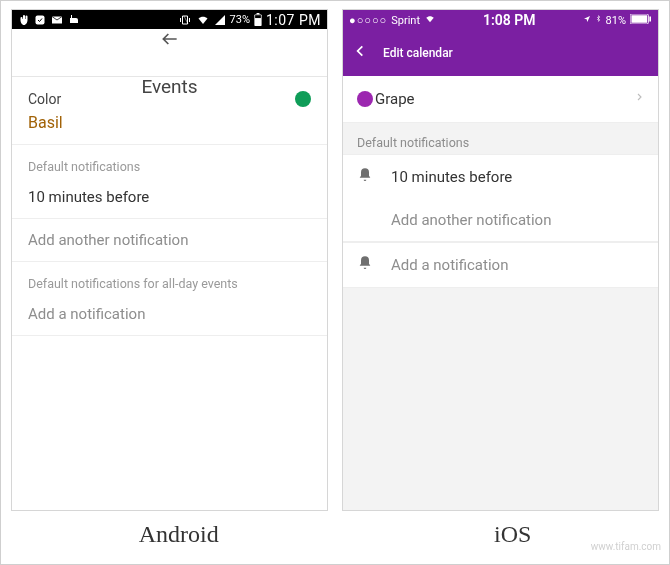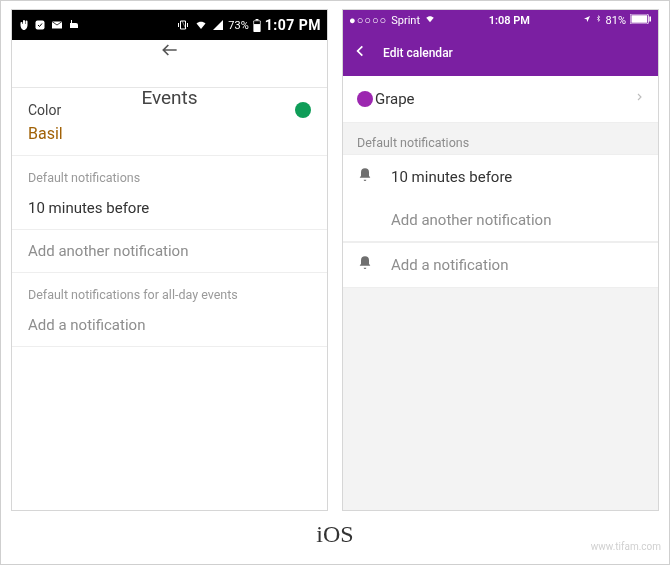--- a/index.html
+++ b/index.html
@@ -30,29 +30,29 @@
     display: flex;
     flex-direction: column;
     overflow: hidden;
     position: relative;
   }
 
   
   .and-status {
     background: #000;
     color: #fff;
-    height: 30px;
+    height: 19px;
     display: flex;
     align-items: center;
     padding: 0 6px;
     font-size: 11px;
     gap: 4px;
   }
   .and-status .spacer { flex: 1; }
-  .and-status .time { font-size: 14px; font-weight: 700; letter-spacing: .5px; text-align: center; }
+  .and-status .time { font-size: 14px; font-weight: 400; letter-spacing: .5px; text-align: center; }
   .and-status svg { display:block; }
   .and-appbar {
     height: 48px;
     display: flex;
     align-items: center;
     padding: 0 12px;
     border-bottom: 1px solid #e6e6e6;
     gap: 22px;
     flex-direction: column;
   }
@@ -85,21 +85,21 @@
   .ios-status {
     background: #7b1fa2;
     color: #fff;
     height: 20px;
     display:flex;
     align-items:center;
     font-size: 11px;
     padding: 0 6px;
     gap: 4px;
   }
-  .ios-status .center { flex:1; text-align:center; font-size:11px; font-weight:600; }
+  .ios-status .center { flex:1; text-align:center; font-size:14px; font-weight:600; }
   .ios-navbar {
     background: #7b1fa2;
     color: #fff;
     height: 46px;
     display:flex;
     align-items:center;
     padding: 0 10px;
     gap: 16px;
   }
   .ios-navbar .title { font-size: 12px; font-weight: 500; }
@@ -313,17 +313,18 @@
             </span>
             <span>Add a notification</span>
           </div>
         </div>
       </div>
     </div>
 
   </div>
 
   <div class="captions">
+    <span>Android</span>
     <span>iOS</span>
   </div>
 
   <div class="watermark">www.tifam.com</div>
 </div>
 
 </body></html>

